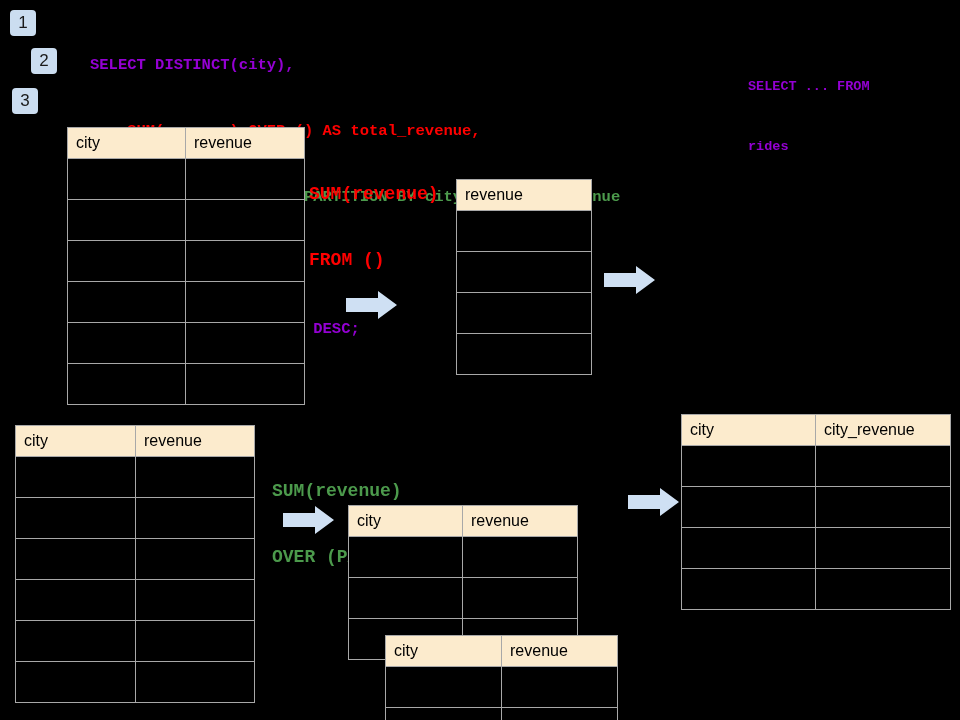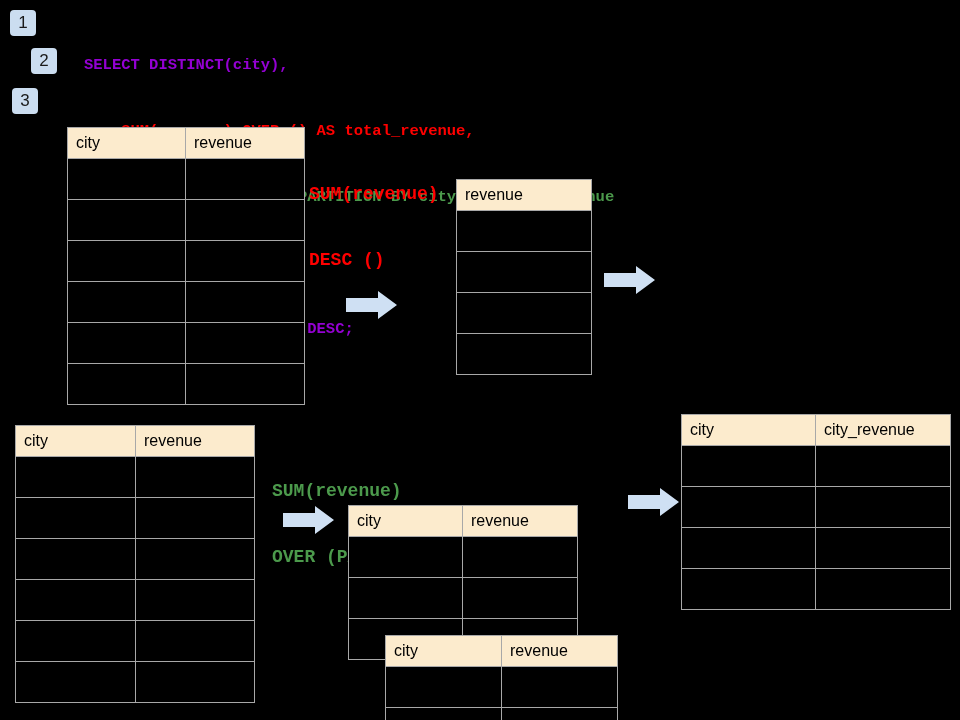--- a/index.html
+++ b/index.html
@@ -101,32 +101,36 @@
 </style>
 </head>
 <body>
 
 <div id="canvas">
 
   <div class="badge" style="left:10px; top:10px;">1</div>
   <div class="badge" style="left:31px; top:48px;">2</div>
   <div class="badge" style="left:12px; top:88px;">3</div>
 
-  <div class="sql-block" style="left:84px; top:10px;">
+  <div class="sql-block" style="left:90px; top:10px;">
     <div class="sql-line c-violet">SELECT DISTINCT(city),</div>
     <div class="sql-line c-red">    SUM(revenue) OVER () AS total_revenue,</div>
     <div class="sql-line c-green">    SUM(revenue) OVER (PARTITION BY city) as city_revenue</div>
     <div class="sql-line c-violet">  FROM rides</div>
     <div class="sql-line c-violet">  ORDER by city_revenue DESC;</div>
   </div>
 
+  <div class="annot-small" style="left:748px; top:37px;">
+    <div>SELECT ... FROM</div>
+    <div>rides</div>
+  </div>
 
   <div class="annot c-red" style="left:309px; top:139px;">
     <div>SUM(revenue)</div>
-    <div>DESC ()</div>
+    <div>FROM ()</div>
   </div>
 
   <div class="annot c-green" style="left:272px; top:436px;">
     <div>SUM(revenue)</div>
     <div>OVER (PARTITION</div>
   </div>
 
   <table class="tbl" style="left:67px; top:127px; width:237px;">
     <colgroup>
         <col style="width:118px">

